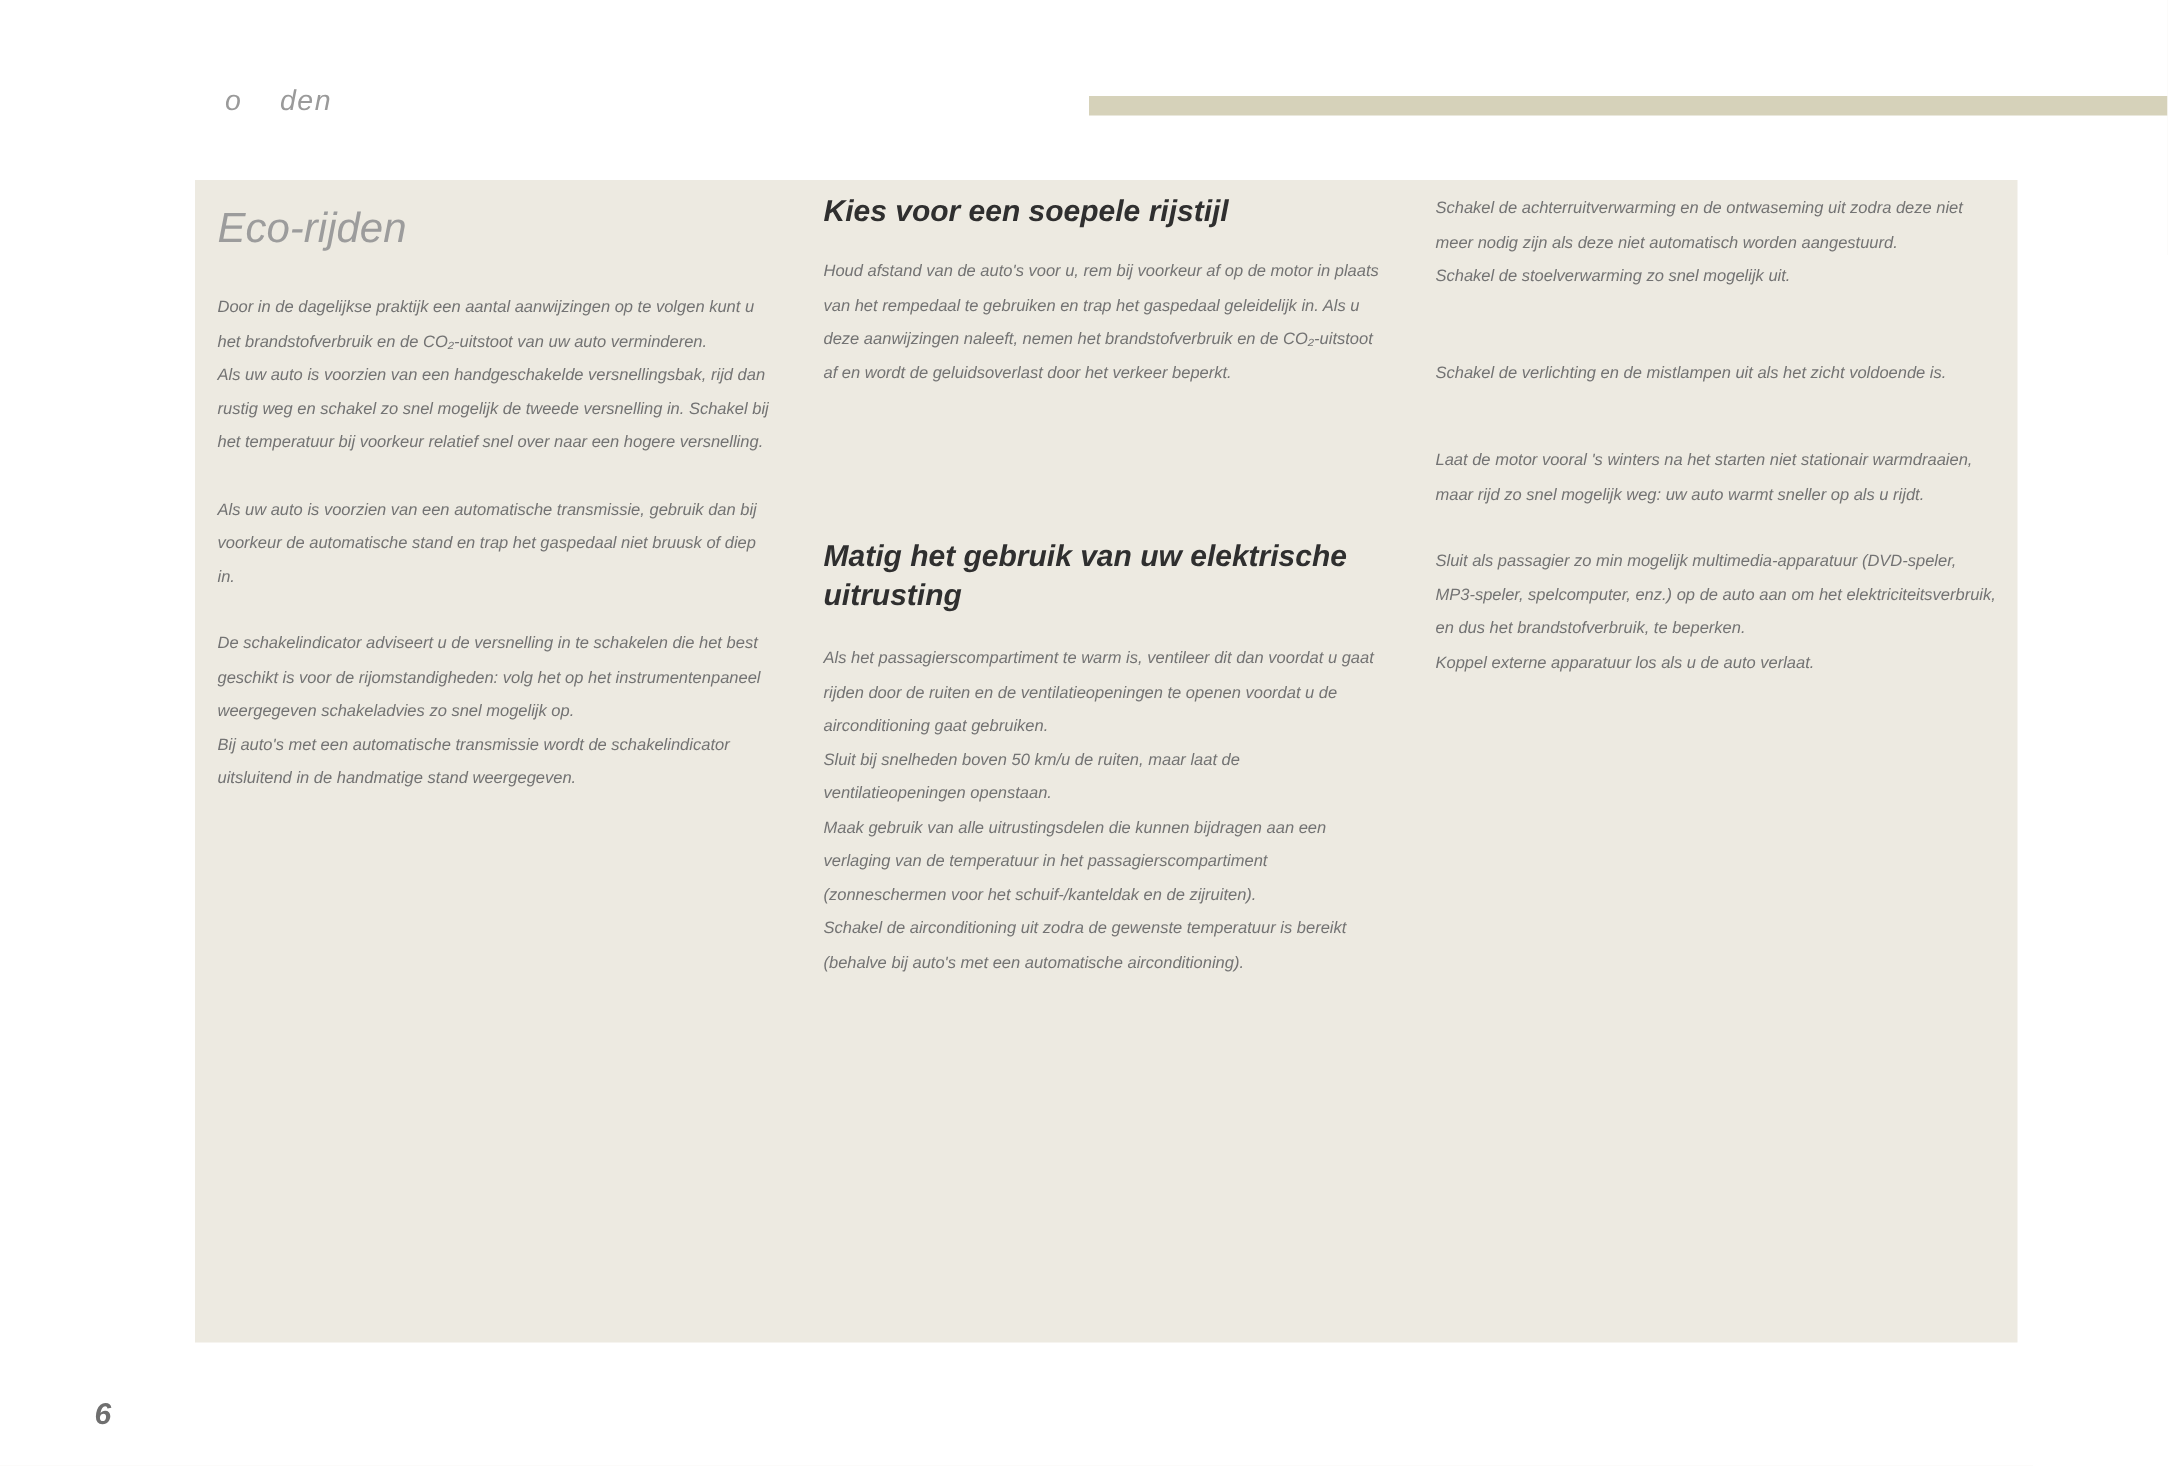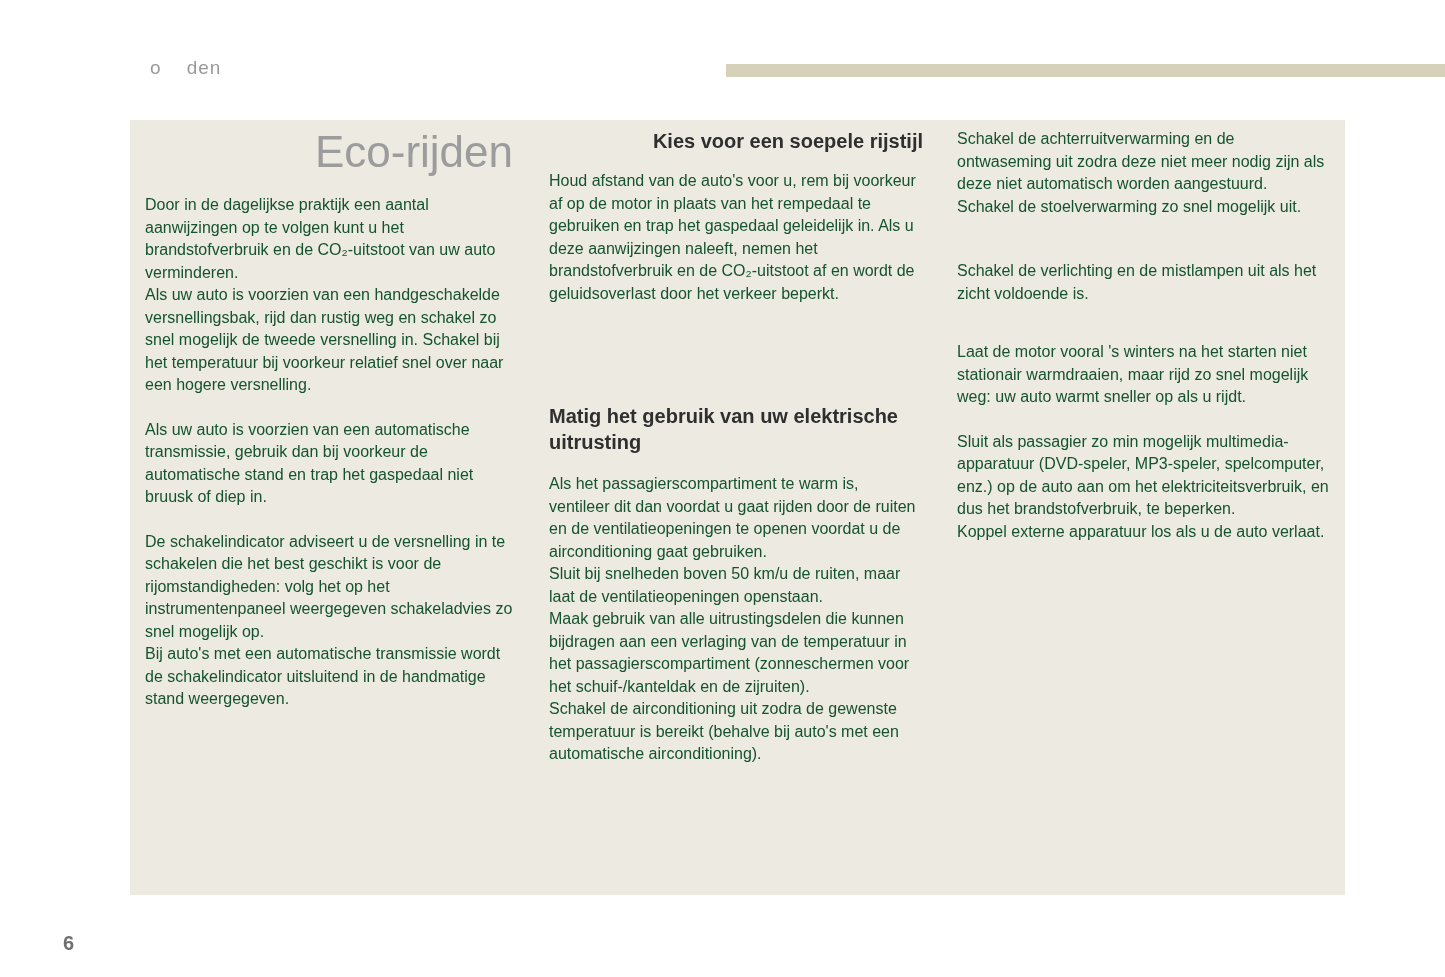--- a/index.html
+++ b/index.html
@@ -1,15 +1,15 @@
 <!DOCTYPE html>
 <html><head>
 <meta charset="utf-8">
 <style>
-  * { margin: 0; padding: 0; box-sizing: border-box; }
+  * { margin: 0; padding: 0; box-sizing: border-box; font-style: italic; }
   html, body {
     width: 1445px;
     height: 977px;
     background: #ffffff;
     font-family: "Liberation Sans", sans-serif;
     overflow: hidden;
   }
   .page { position: relative; width: 1445px; height: 977px; background: #ffffff; }
 
   .running-header {
@@ -38,48 +38,47 @@
     height: 775px;
     background: #edeae1;
   }
 
   .col { position: absolute; top: 8px; }
   .col-1 { left: 15px;  width: 368px; }
   .col-2 { left: 419px; width: 374px; }
   .col-3 { left: 827px; width: 374px; }
 
   .page-title {
-    font-size: 44px;
+    font-size: 28px;
     font-weight: 400;
     color: #9c9c9c;
     line-height: 48px;
     margin: 0 0 18px 0;
-    text-align: right;
   }
   .section-heading {
     font-size: 20px;
     font-weight: 700;
     color: #2f2f2f;
     line-height: 26px;
   }
   .body-text {
-    font-size: 16px;
-    color: #14532d;
+    font-size: 11px;
+    color: #737373;
     line-height: 22.5px;
     white-space: pre-line;
   }
 
   
   .col-1 .intro { margin-top: 0; }
   .col-1 .heading-gearbox { margin-top: 56px; margin-bottom: 16px; }
   .col-1 .p-auto { margin-top: 22px; }
   .col-1 .p-indicator { margin-top: 22px; }
 
   
-  .col-2 .heading-smooth { margin-bottom: 16px; text-align: right; }
+  .col-2 .heading-smooth { margin-bottom: 16px; }
   .col-2 .p-cruise { margin-top: 36px; }
   .col-2 .heading-electric { margin-top: 98px; margin-bottom: 18px; }
 
   
   .col-3 .p-lights { margin-top: 42px; }
   .col-3 .p-winter { margin-top: 36px; }
   .col-3 .p-multimedia { margin-top: 22px; }
 
   .page-number {
     position: absolute;

